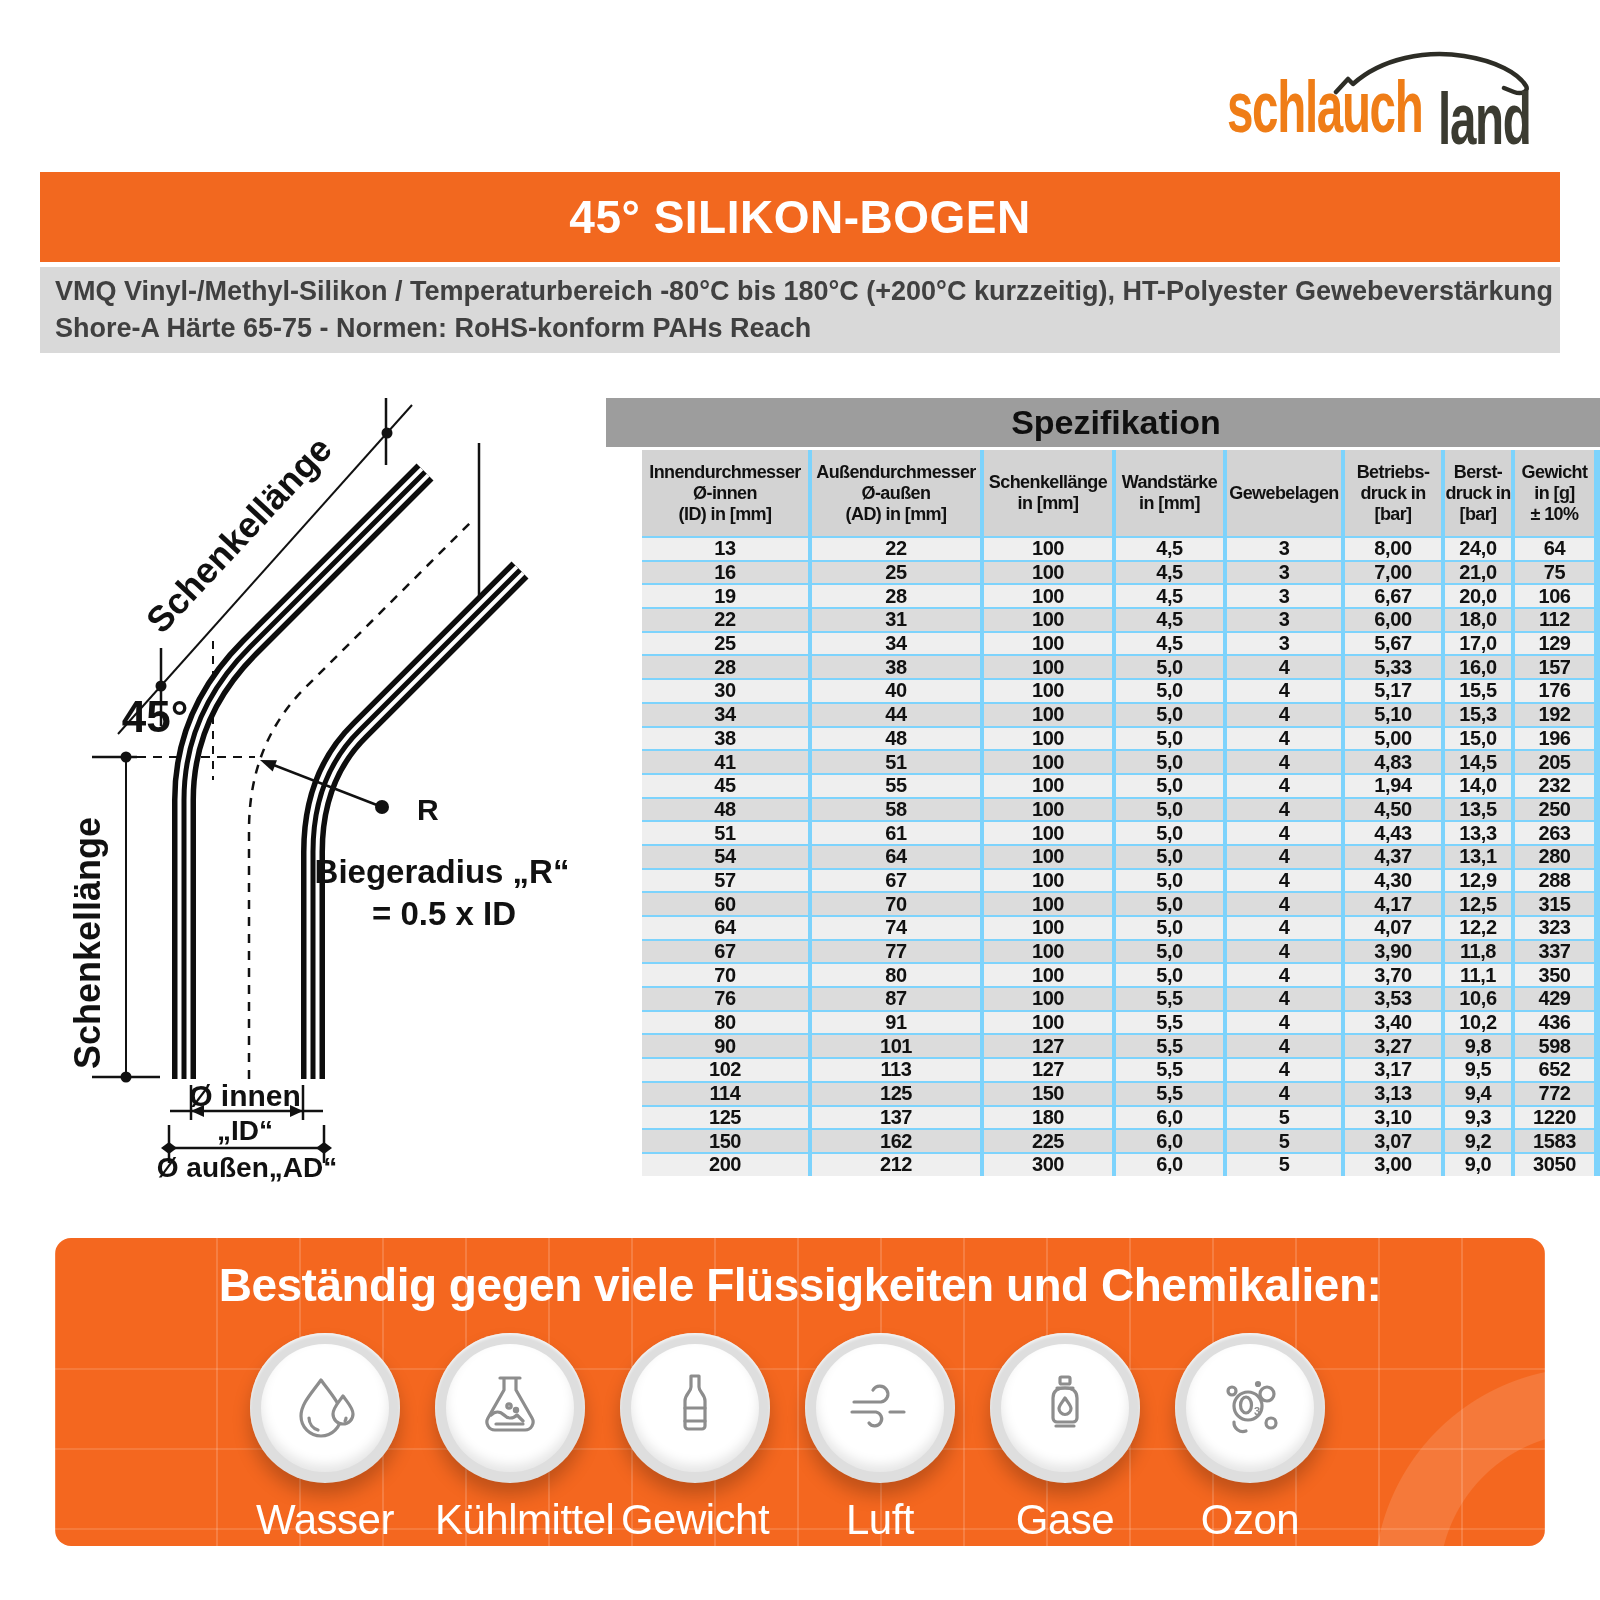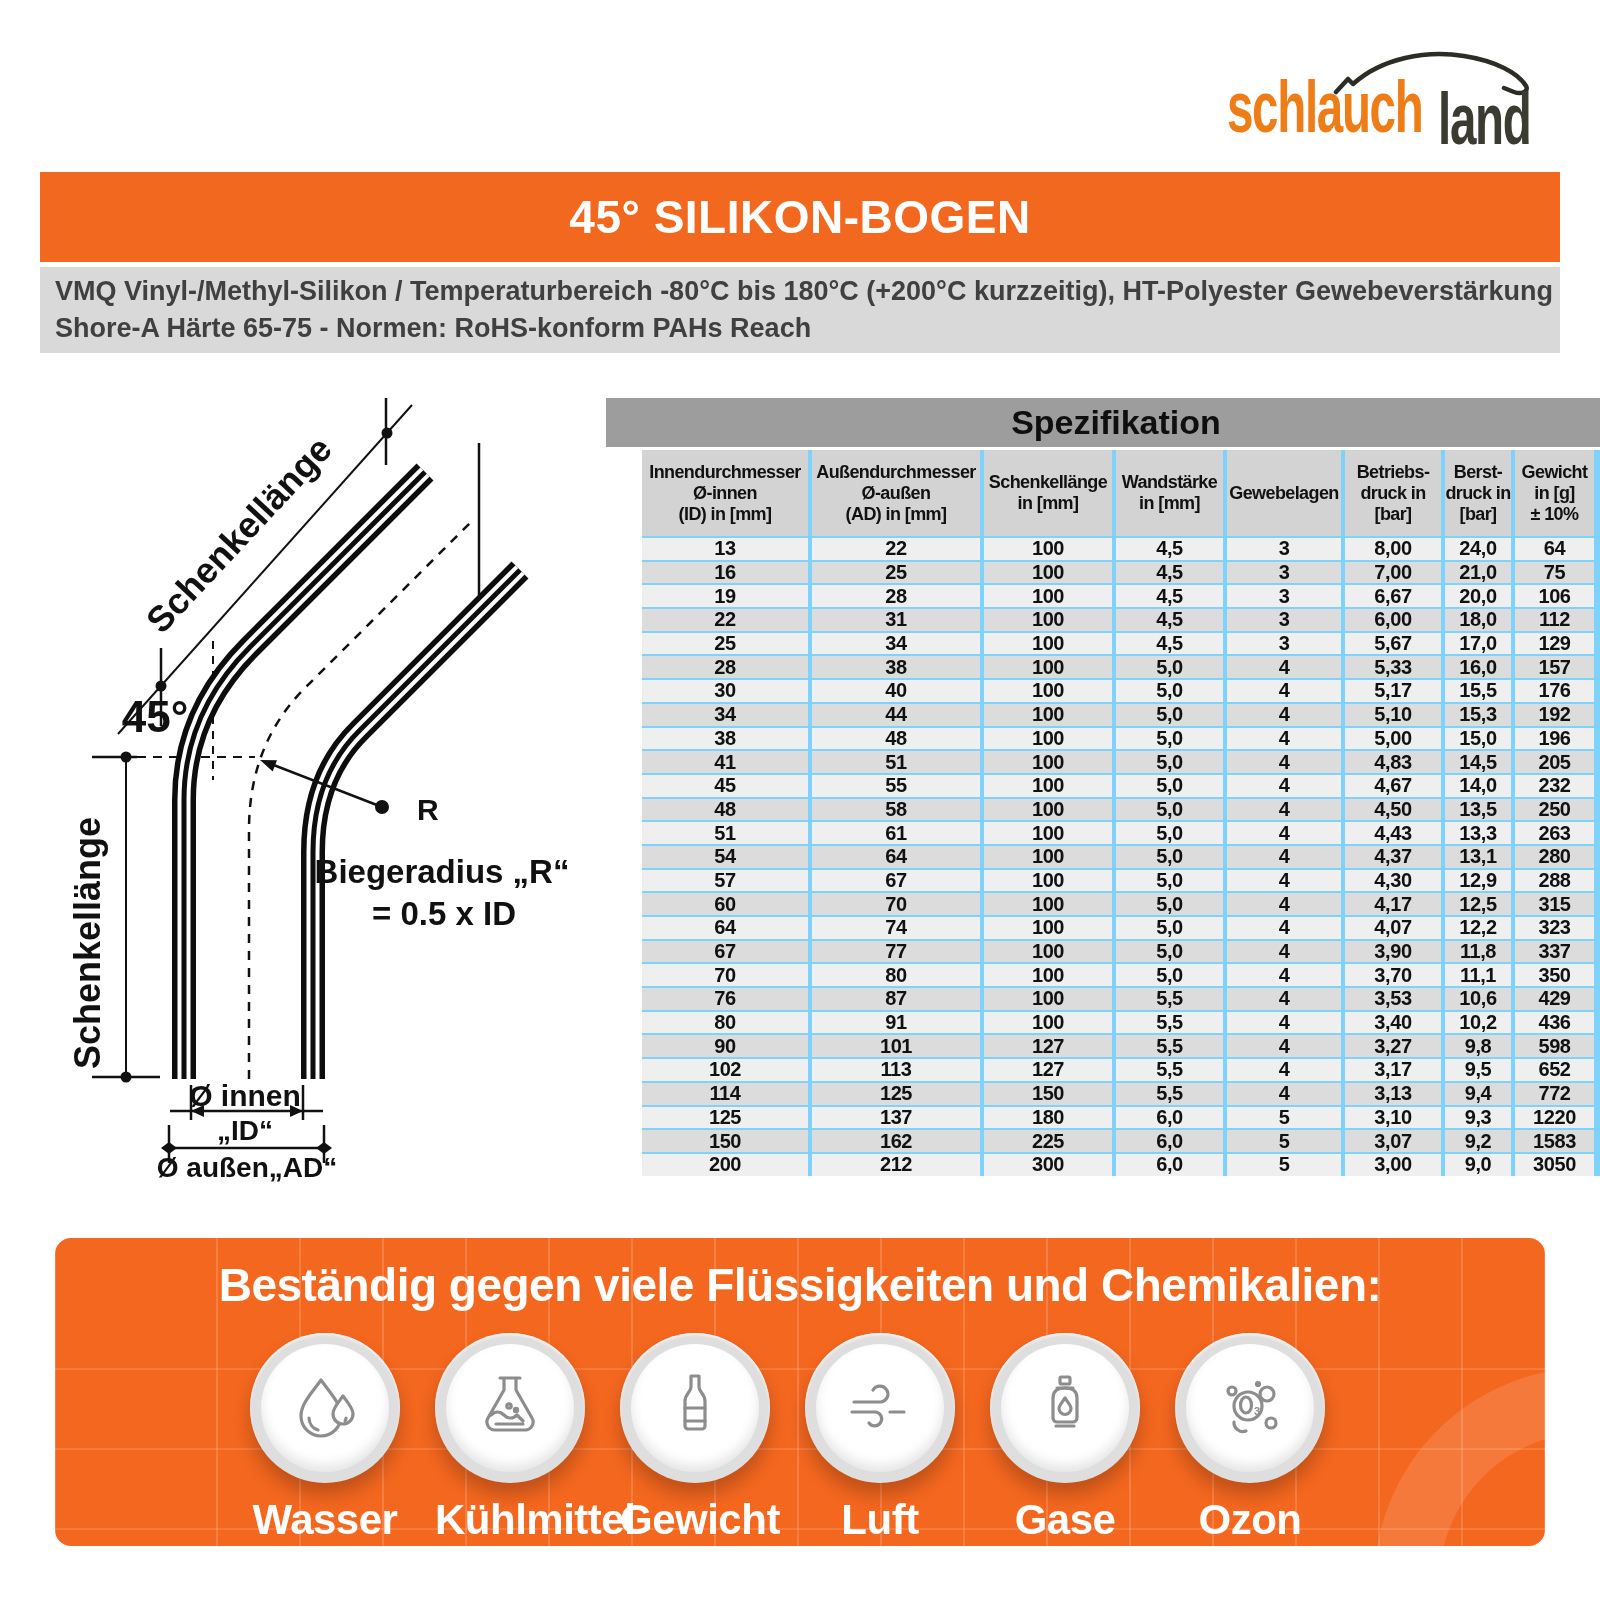--- a/index.html
+++ b/index.html
@@ -56,21 +56,21 @@
   .panel-title{position:relative;z-index:2;margin-top:20px;text-align:center;color:#fff;
                font-size:46px;font-weight:bold;letter-spacing:-.5px;}
   .chem{position:absolute;z-index:2;top:95px;width:150px;text-align:center;}
   .chem:nth-of-type(2){left:195px;} .chem:nth-of-type(3){left:380px;}
   .chem:nth-of-type(4){left:565px;} .chem:nth-of-type(5){left:750px;}
   .chem:nth-of-type(6){left:935px;} .chem:nth-of-type(7){left:1120px;}
   .circle{width:150px;height:150px;border-radius:50%;background:#dedede;position:relative;
           box-shadow:0 12px 18px rgba(0,0,0,.22), inset 0 2px 3px rgba(255,255,255,.7);}
   .circle-inner{position:absolute;inset:11px;border-radius:50%;background:#fff;
           box-shadow:inset 0 -7px 12px rgba(0,0,0,.10);display:flex;align-items:center;justify-content:center;}
-  .chem-label{margin-top:13px;color:#fff;font-size:42px;font-weight:700;letter-spacing:-.5px;}
+  .chem-label{margin-top:13px;color:#fff;font-size:42px;font-weight:400;letter-spacing:-.5px;}
   .icon-svg{stroke:#8d8d8d;fill:none;stroke-width:3.2;stroke-linecap:round;stroke-linejoin:round;}
 </style>
 </head>
 <body>
 
 <div class="page">
 
   <div class="logo">
     <svg class="logo-car" width="220" height="56" viewBox="0 0 220 56">
       <path d="M6,46 L18,33 l5,5 C52,12 96,4 134,10 C166,15 188,27 196,40 c3,5 -4,9 -12,6 l-10,-4" fill="none" stroke="#2d2d26" stroke-width="4.5" stroke-linecap="round" stroke-linejoin="round"></path>
@@ -245,21 +245,21 @@
         <div class="dcell row-dark">5,0</div>
         <div class="dcell row-dark">4</div>
         <div class="dcell row-dark">4,83</div>
         <div class="dcell row-dark">14,5</div>
         <div class="dcell row-dark">205</div>
         <div class="dcell row-light">45</div>
         <div class="dcell row-light">55</div>
         <div class="dcell row-light">100</div>
         <div class="dcell row-light">5,0</div>
         <div class="dcell row-light">4</div>
-        <div class="dcell row-light">4,67</div>
+        <div class="dcell row-light">1,94</div>
         <div class="dcell row-light">14,0</div>
         <div class="dcell row-light">232</div>
         <div class="dcell row-dark">48</div>
         <div class="dcell row-dark">58</div>
         <div class="dcell row-dark">100</div>
         <div class="dcell row-dark">5,0</div>
         <div class="dcell row-dark">4</div>
         <div class="dcell row-dark">4,50</div>
         <div class="dcell row-dark">13,5</div>
         <div class="dcell row-dark">250</div>

